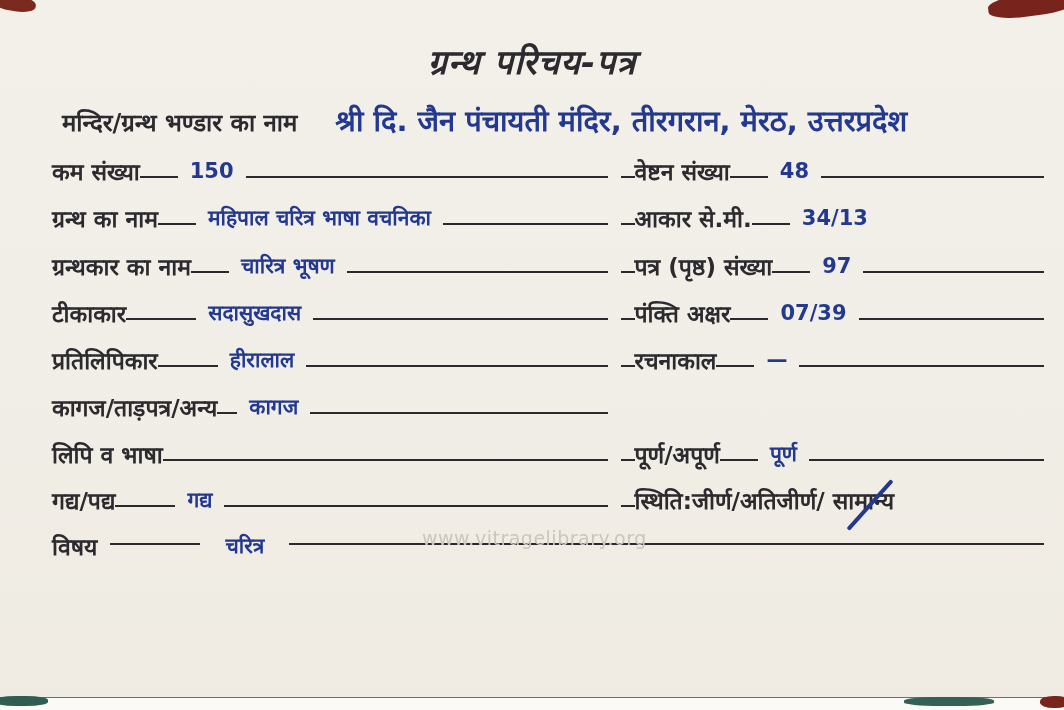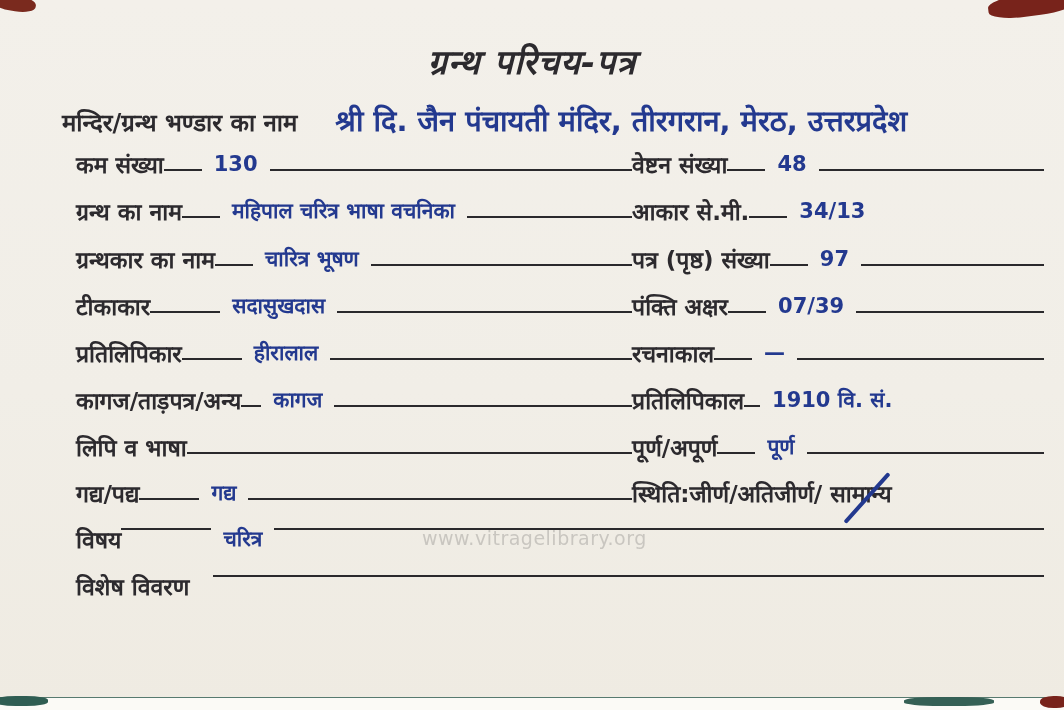--- a/index.html
+++ b/index.html
@@ -16,22 +16,22 @@
     position:absolute;top:38px;left:0;width:100%;text-align:center;
     font-size:34px;font-weight:700;color:#2c2a2e;letter-spacing:1px;font-style:italic;
   }
   .header-line{
     position:absolute;top:106px;left:62px;right:18px;
     display:flex;align-items:baseline;white-space:nowrap;
   }
   .header-line .lbl{font-size:24px;font-weight:700;color:#2c2a2e;}
   .header-line .val{font-size:29px;font-weight:700;color:#23398f;margin-left:26px;}
   .row{
-    position:absolute;left:76px;right:20px;height:44px;
-    display:flex;align-items:flex-start;white-space:nowrap;
+    position:absolute;left:52px;right:20px;height:44px;
+    display:flex;align-items:center;white-space:nowrap;gap:13px;
   }
   .cell-l{flex:0 0 56%;display:flex;align-items:flex-end;min-width:0;}
   .cell-r{flex:1 1 auto;display:flex;align-items:flex-end;min-width:0;}
   .lbl{font-size:23px;font-weight:700;color:#2c2a2e;line-height:1.05;padding-bottom:6px;}
   .val{font-size:21px;font-weight:700;color:#23398f;line-height:1.05;padding:0 12px 8px 12px;}
   .ln{border-bottom:2px solid #2a292c;margin-bottom:12px;}
   .ln.short{width:38px;flex:0 0 auto;}
   .ln.tiny{width:14px;flex:0 0 auto;}
   .ln.grow{flex:1 1 auto;min-width:6px;}
   .marked{position:relative;display:inline-block;margin-left:8px;}
@@ -63,21 +63,21 @@
 
   <div class="header-line">
     <span class="lbl">मन्दिर/ग्रन्थ भण्डार का नाम</span>
     <span class="val">श्री दि. जैन पंचायती मंदिर, तीरगरान, मेरठ, उत्तरप्रदेश</span>
   </div>
 
   <div class="row" style="top:153px">
     <div class="cell-l">
       <span class="lbl">कम संख्या</span>
       <span class="ln short"></span>
-      <span class="val">130</span>
+      <span class="val">150</span>
       <span class="ln grow"></span>
     </div>
     <div class="cell-r">
       <span class="ln tiny"></span>
       <span class="lbl">वेष्टन संख्या</span>
       <span class="ln short"></span>
       <span class="val">48</span>
       <span class="ln grow"></span>
     </div>
   </div>
@@ -145,27 +145,20 @@
       <span class="ln grow"></span>
     </div>
   </div>
 
   <div class="row" style="top:389px">
     <div class="cell-l">
       <span class="lbl">कागज/ताड़पत्र/अन्य</span>
       <span class="ln short" style="width:20px"></span>
       <span class="val">कागज</span>
       <span class="ln grow"></span>
-    </div>
-    <div class="cell-r">
-      <span class="ln tiny"></span>
-      <span class="lbl">प्रतिलिपिकाल</span>
-      <span class="ln short" style="width:16px"></span>
-      <span class="val">1910 वि. सं.</span>
-      <span class="ln grow" style="border-color:transparent"></span>
     </div>
   </div>
 
   <div class="row" style="top:436px">
     <div class="cell-l">
       <span class="lbl">लिपि व भाषा</span>
       <span class="ln short"></span>
       <span class="ln grow"></span>
     </div>
     <div class="cell-r">
@@ -194,25 +187,20 @@
     </div>
   </div>
 
   <div class="row" style="top:528px">
     <span class="lbl">विषय</span>
     <span class="ln short" style="width:90px"></span>
     <span class="val">चरित्र</span>
     <span class="ln grow"></span>
   </div>
 
-  <div class="row" style="top:575px">
-    <span class="lbl">विशेष विवरण</span>
-    <span class="val"></span>
-    <span class="ln grow"></span>
-  </div>
 
   <div class="watermark">www.vitragelibrary.org</div>
 
   <div class="art art-tl"></div>
   <div class="art art-tr"></div>
   <div class="art art-bottom-line"></div>
   <div class="art art-bottom-strip"></div>
   <div class="art art-bl"></div>
   <div class="art art-br"></div>
   <div class="art art-br-maroon"></div>

